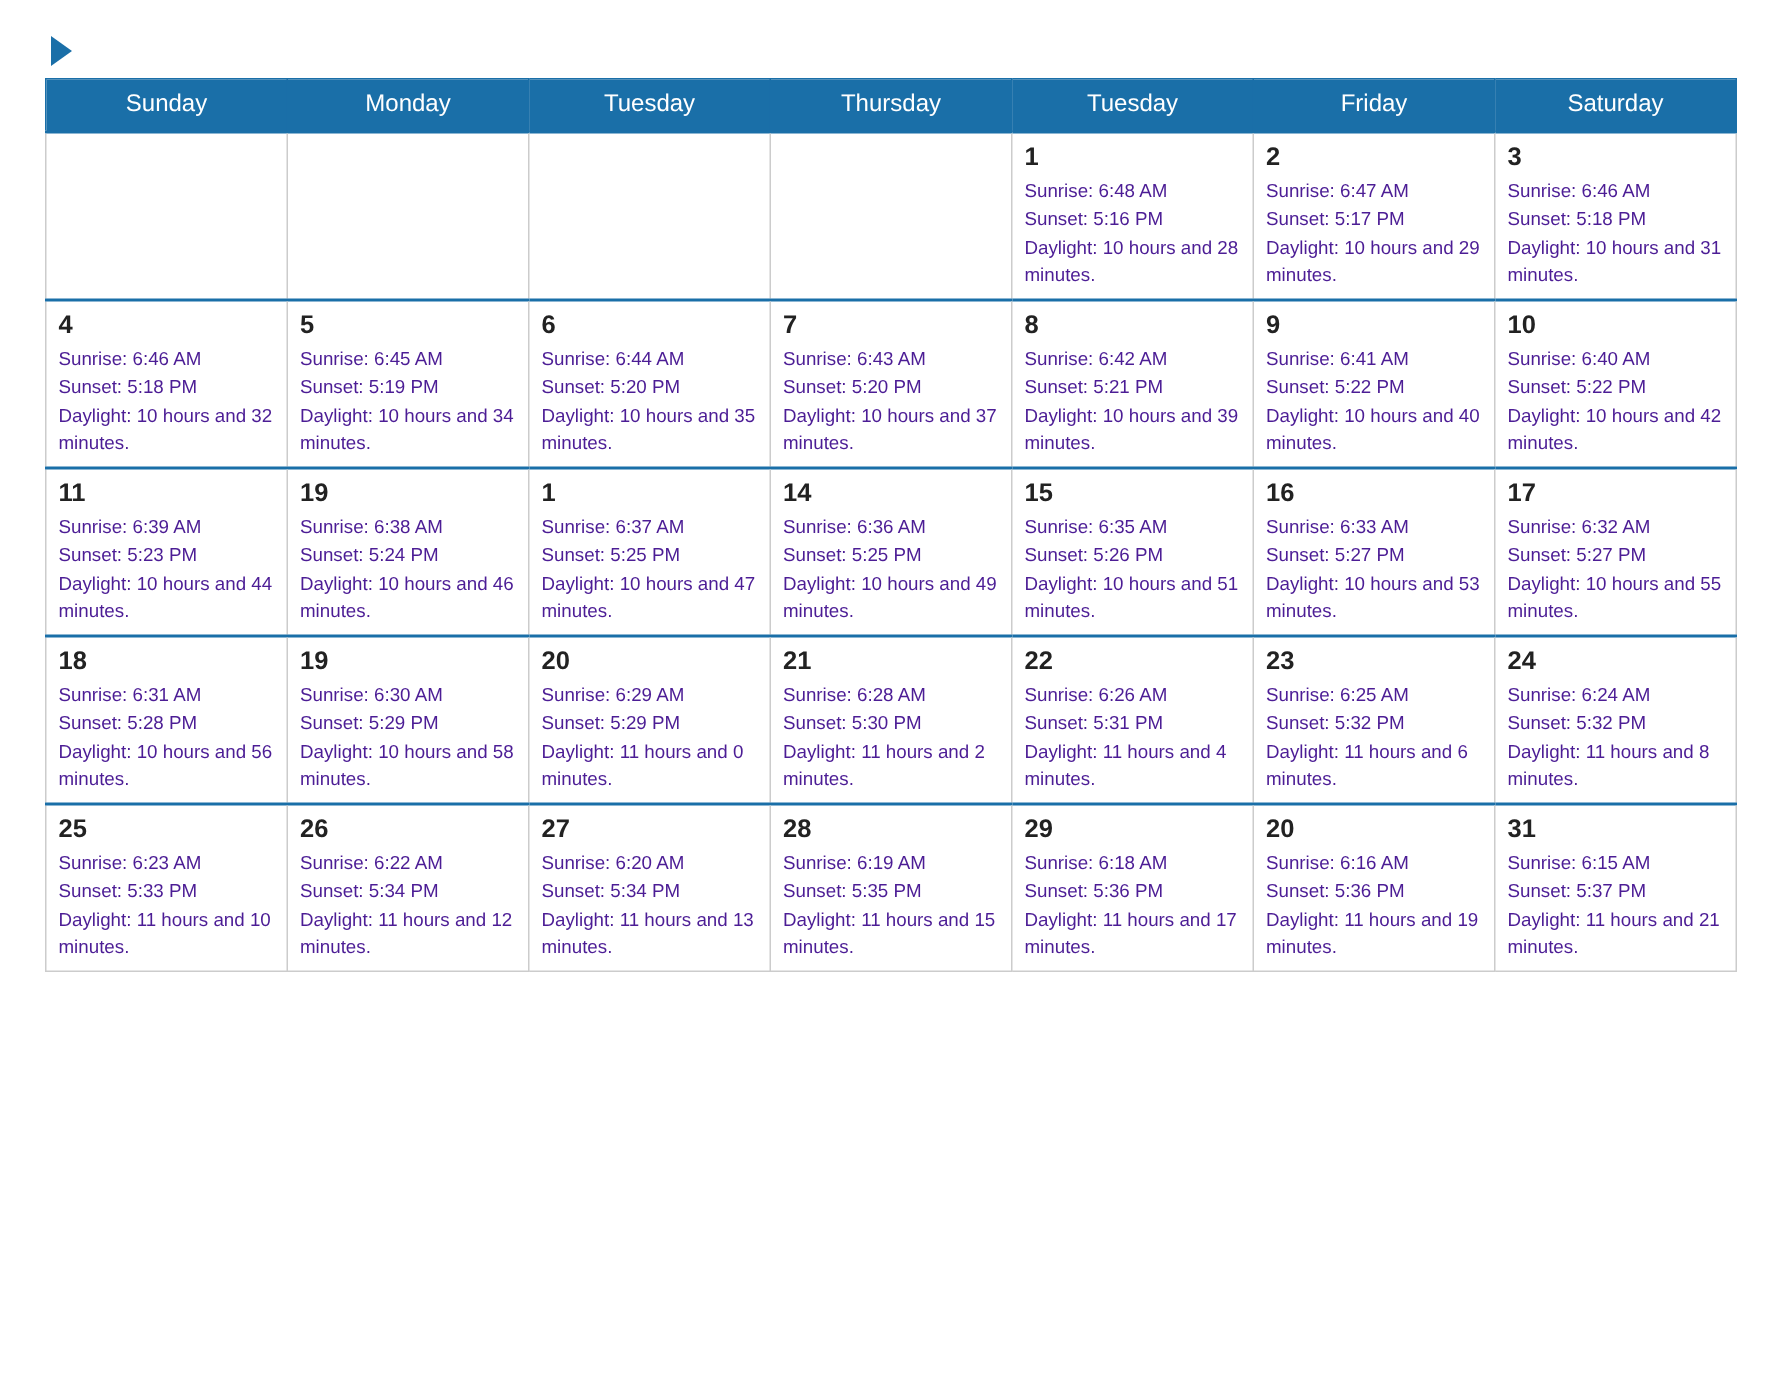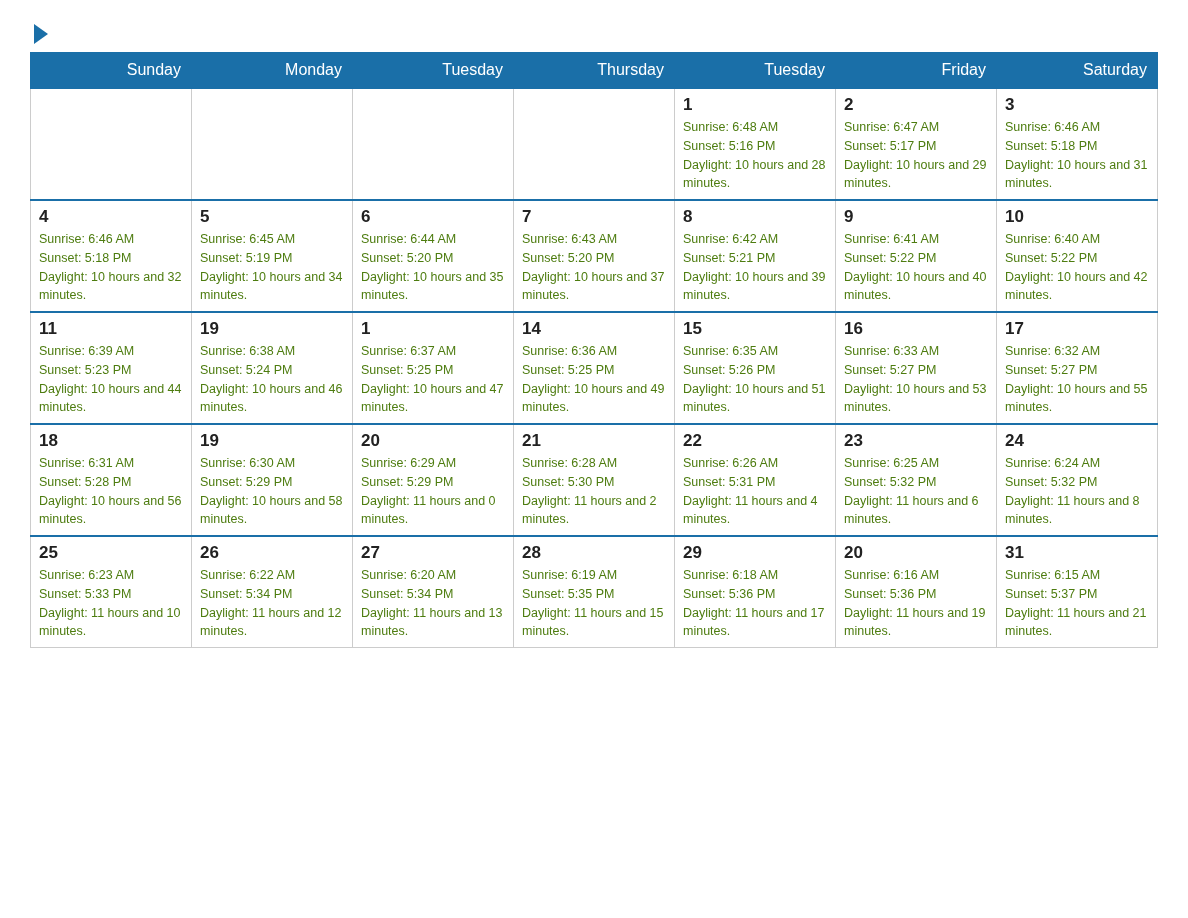--- a/index.html
+++ b/index.html
@@ -64,40 +64,40 @@
       width: 100%;
       border-collapse: collapse;
       margin-top: 10px;
     }
     .calendar th {
       background-color: #1a6fa8;
       color: #fff;
       font-size: 16px;
       font-weight: normal;
       padding: 8px 10px;
-      text-align: right;
+      text-align: center;
       border: 1px solid #1a6fa8;
     }
     .calendar td {
       border: 1px solid #ccc;
       vertical-align: top;
       padding: 6px 8px;
       width: calc(100% / 7);
       min-height: 110px;
       height: 110px;
     }
     .day-number {
       font-size: 17px;
       font-weight: bold;
       color: #222;
       margin-bottom: 3px;
     }
     .day-info {
       font-size: 12.5px;
-      color: #4d7c0f;
+      color: #4c1d95;
       line-height: 1.5;
     }
     .empty-cell {
       background: #fff;
     }
     tr.week-row td {
       border-top: 2px solid #1a6fa8;
     }
   </style>
 </head>

